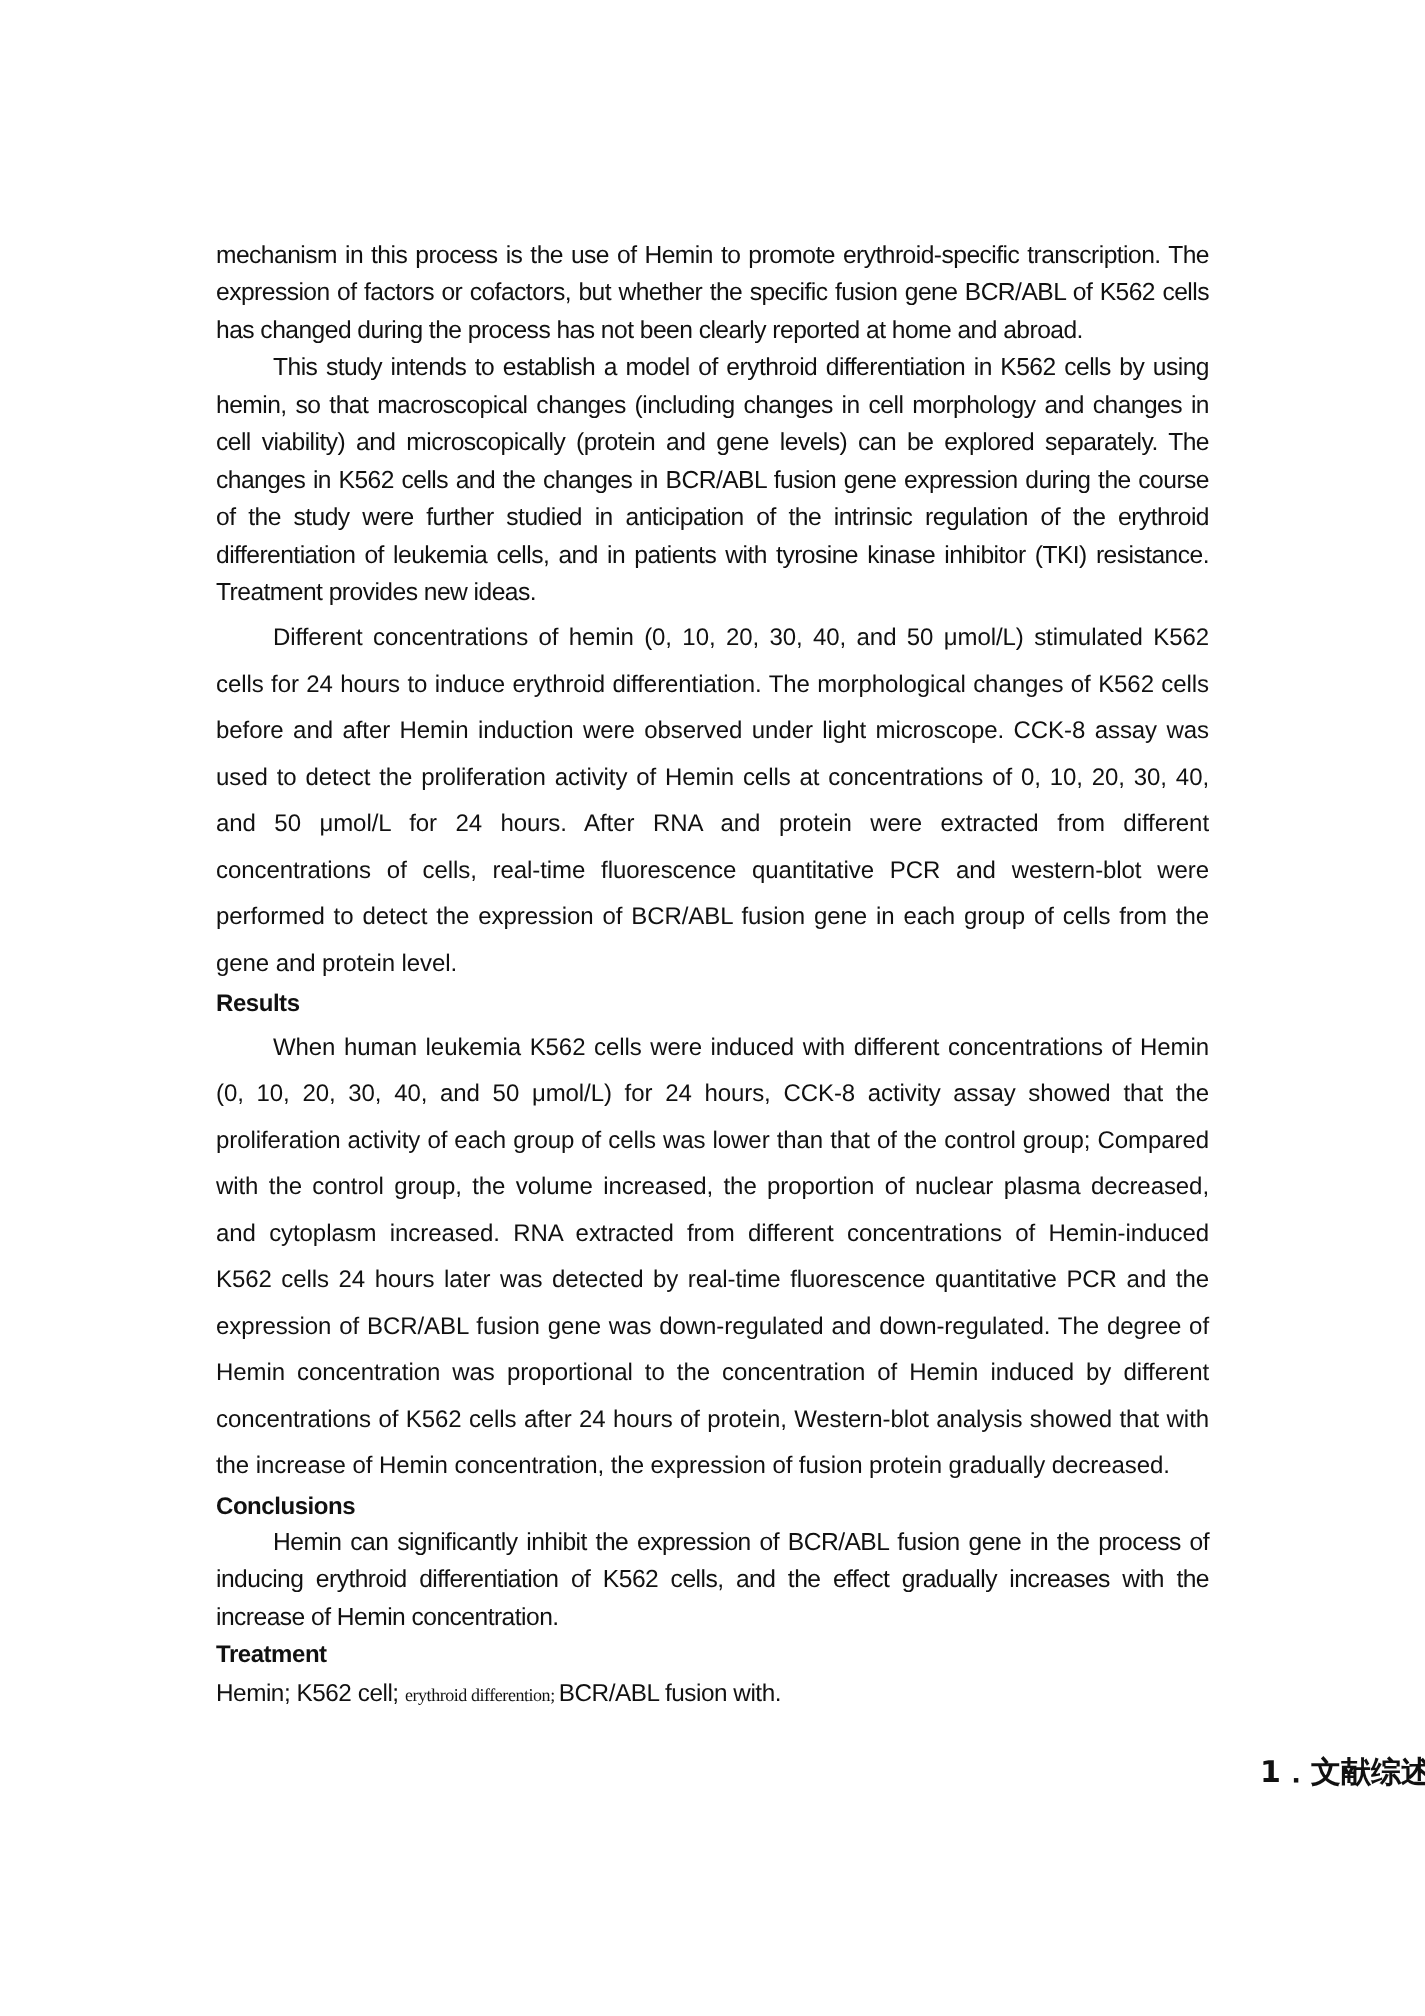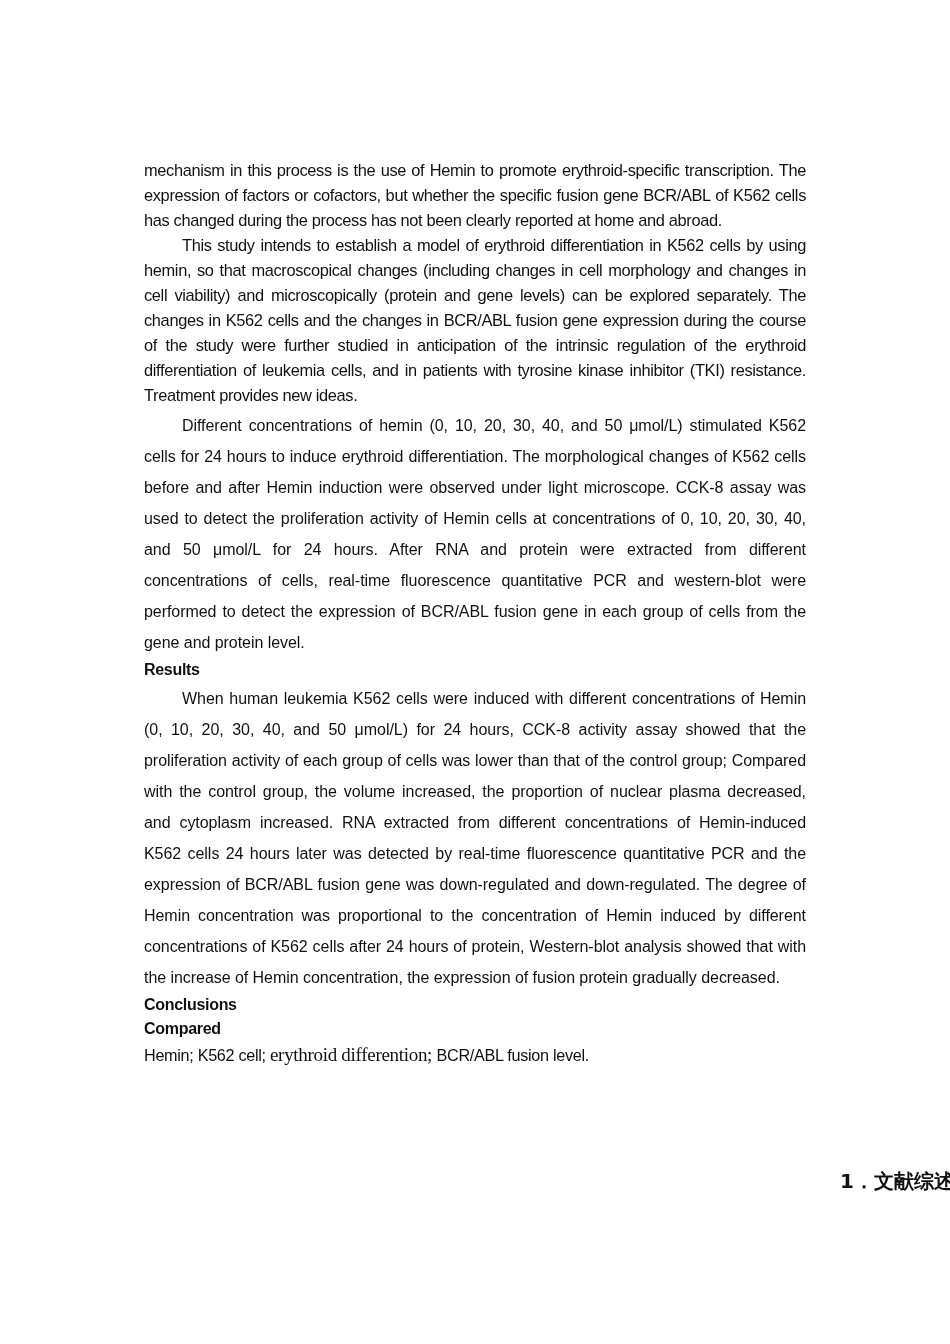--- a/index.html
+++ b/index.html
@@ -17,42 +17,43 @@
     .indent { text-indent: 38px; }
     .head {
       font-family: "Liberation Sans", sans-serif;
       font-weight: bold; font-size: 16px; line-height: 23px; margin: 0;
       letter-spacing: -0.3px;
     }
     .kw {
       font-family: "Liberation Sans", sans-serif;
       font-size: 16.2px; line-height: 25px; margin: 2px 0 0 0; letter-spacing: -0.3px;
     }
-    .kw .ser { font-family: "Liberation Serif", serif; font-size: 19px; }
+    .kw .ser { font-family: "Liberation Serif", serif; font-size: 12px; }
     .title-block { position: absolute; left: 4px; width: 950px; top: 1168px; text-align: right; }
     .title-line {
       font-family: "DejaVu Sans", sans-serif; font-weight: bold;
       font-size: 20px; line-height: 27px; margin: 0; color: #111;
     }
   </style>
 </head>
 <body>
 
 <div class="page">
   <p class="p">mechanism in this process is the use of Hemin to promote erythroid-specific transcription. The expression of factors or cofactors, but whether the specific fusion gene BCR/ABL of K562 cells has changed during the process has not been clearly reported at home and abroad.</p>
   <p class="p indent">This study intends to establish a model of erythroid differentiation in K562 cells by using hemin, so that macroscopical changes (including changes in cell morphology and changes in cell viability) and microscopically (protein and gene levels) can be explored separately. The changes in K562 cells and the changes in BCR/ABL fusion gene expression during the course of the study were further studied in anticipation of the intrinsic regulation of the erythroid differentiation of leukemia cells, and in patients with tyrosine kinase inhibitor (TKI) resistance. Treatment provides new ideas.</p>
 
   <p class="p serif indent" style="margin-top:2px;">Different concentrations of hemin (0, 10, 20, 30, 40, and 50 μmol/L) stimulated K562 cells for 24 hours to induce erythroid differentiation. The morphological changes of K562 cells before and after Hemin induction were observed under light microscope. CCK-8 assay was used to detect the proliferation activity of Hemin cells at concentrations of 0, 10, 20, 30, 40, and 50 μmol/L for 24 hours. After RNA and protein were extracted from different concentrations of cells, real-time fluorescence quantitative PCR and western-blot were performed to detect the expression of BCR/ABL fusion gene in each group of cells from the gene and protein level.</p>
 
   <h3 class="head">Results</h3>
   <p class="p serif indent" style="margin-top:2px;">When human leukemia K562 cells were induced with different concentrations of Hemin (0, 10, 20, 30, 40, and 50 μmol/L) for 24 hours, CCK-8 activity assay showed that the proliferation activity of each group of cells was lower than that of the control group; Compared with the control group, the volume increased, the proportion of nuclear plasma decreased, and cytoplasm increased. RNA extracted from different concentrations of Hemin-induced K562 cells 24 hours later was detected by real-time fluorescence quantitative PCR and the expression of BCR/ABL fusion gene was down-regulated and down-regulated. The degree of Hemin concentration was proportional to the concentration of Hemin induced by different concentrations of K562 cells after 24 hours of protein, Western-blot analysis showed that with the increase of Hemin concentration, the expression of fusion protein gradually decreased.</p>
 
   <h3 class="head">Conclusions</h3>
+  <p class="p indent">Hemin can significantly inhibit the expression of BCR/ABL fusion gene in the process of inducing erythroid differentiation of K562 cells, and the effect gradually increases with the increase of Hemin concentration.</p>
 
-  <h3 class="head" style="margin-top:1px;">Compared</h3>
+  <h3 class="head" style="margin-top:1px;">Treatment</h3>
   <p class="kw">
-    <span>Hemin; K562 cell; </span><span class="ser">erythroid differention; </span><span>BCR/ABL fusion level.</span>
+    <span>Hemin; K562 cell; </span><span class="ser">erythroid differention; </span><span>BCR/ABL fusion with.</span>
   </p>
 </div>
 
 <div class="title-block">
   <p class="title-line">1．文献综述</p>
 </div>
 
 </body></html>

